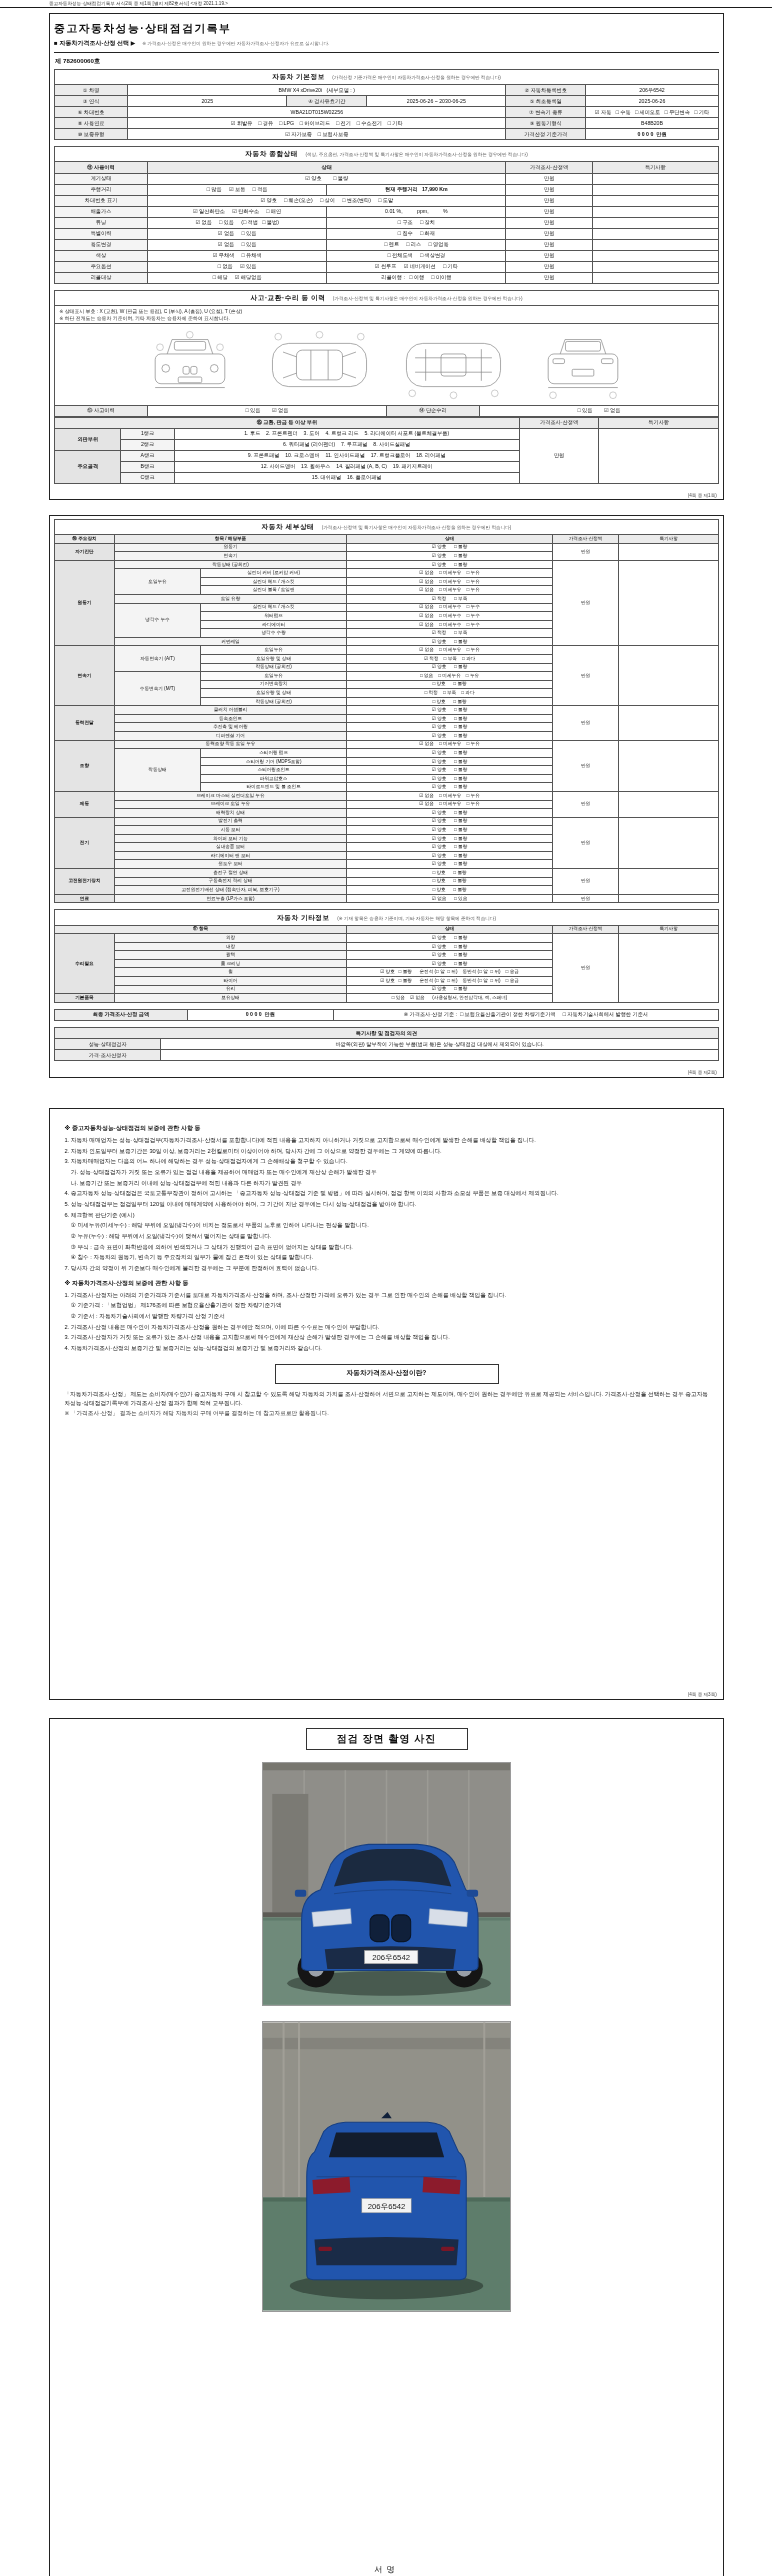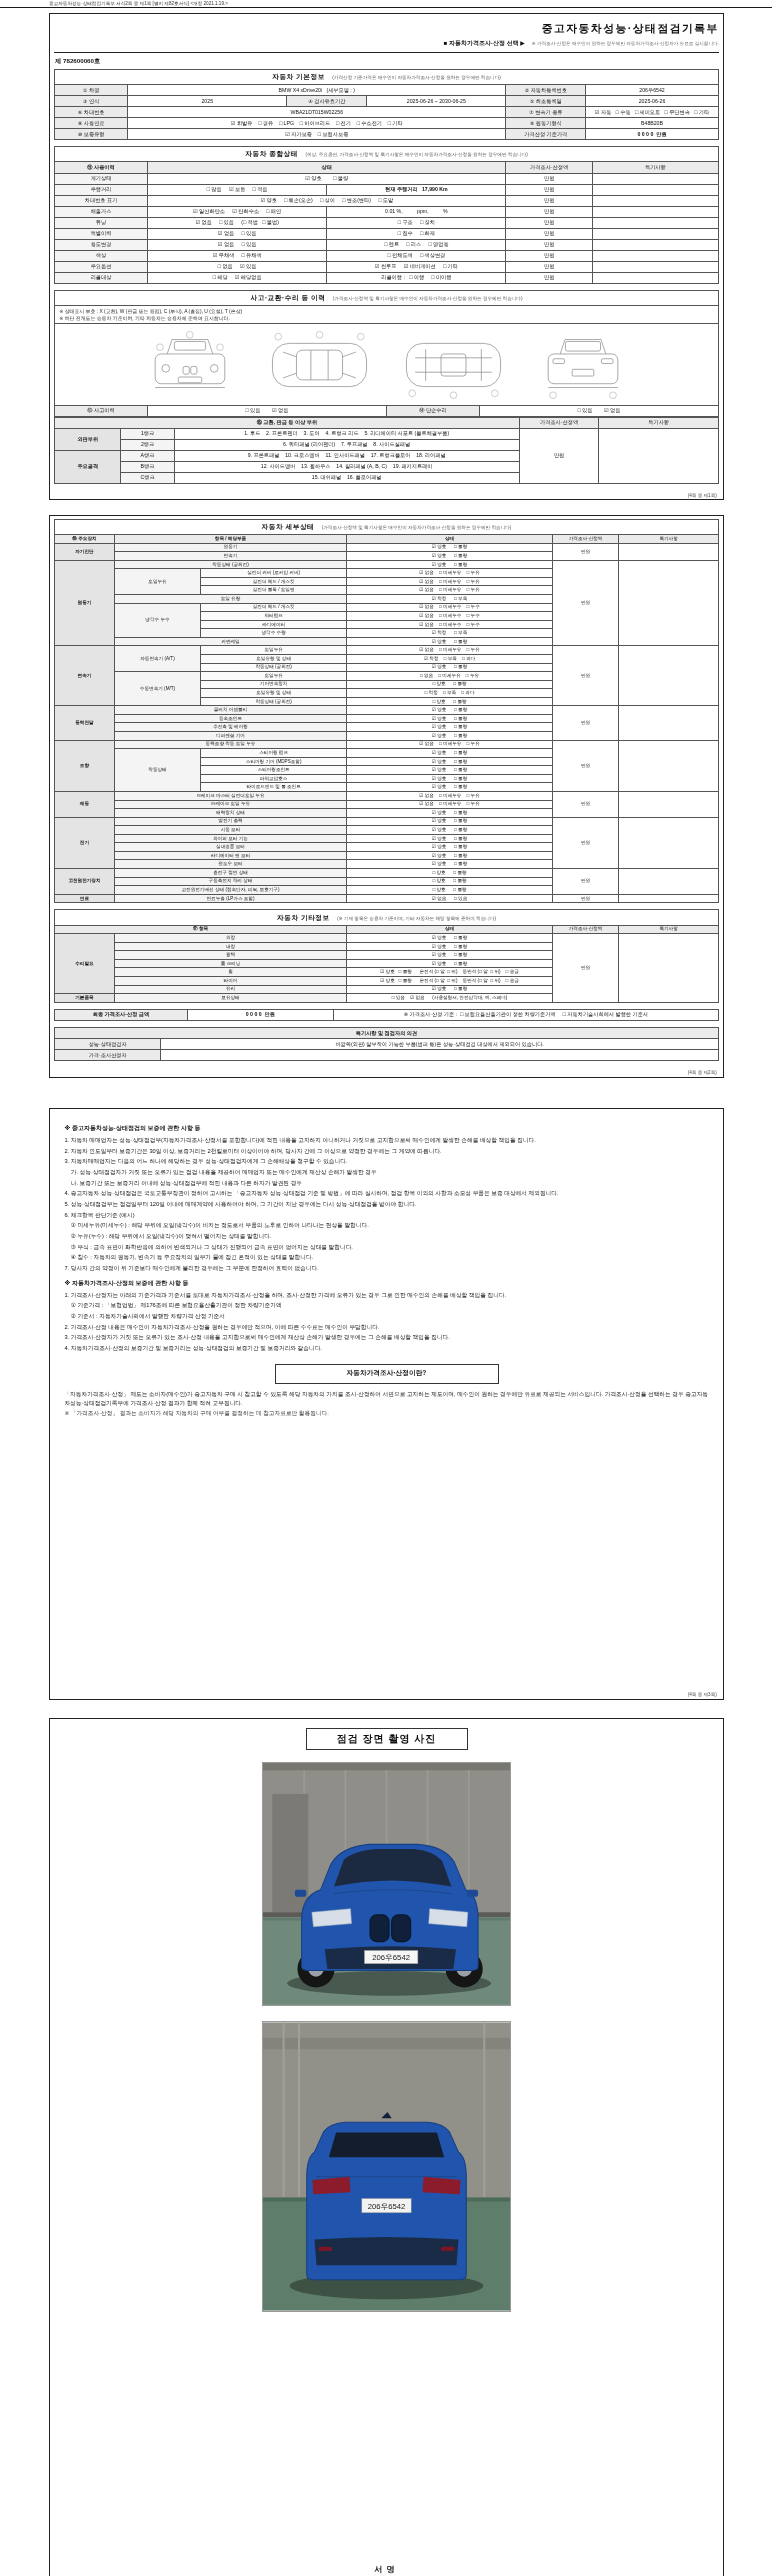--- a/index.html
+++ b/index.html
@@ -8,21 +8,21 @@
     font-family:"Liberation Sans","DejaVu Sans",sans-serif;position:relative;
   }
   .form-ref{font-size:4.6px;color:#333;padding:1px 0 1px 49px;}
   .top-rule{border:none;border-top:1px solid #1a1a1a;margin:0;}
   .sheet{width:675px;margin:0 auto;border:0.8px solid #222;background:#fff;box-sizing:border-box;position:relative;padding:3.1px 4.1px 9.3px;}
   .s1{margin-top:5.2px;}
   .s2{margin-top:14.4px;}
   .s3{margin-top:30px;min-height:592px;}
   .s4{margin-top:18.5px;min-height:974px;}
 
-  .doc-head{border-bottom:0.8px solid #222;padding:5.2px 0 4.1px;text-align:right;}
+  .doc-head{border-bottom:0.8px solid #222;padding:5.2px 0 4.1px;text-align:left;}
   .doc-title{font-size:10.8px;font-weight:bold;letter-spacing:1.5px;}
   .doc-sub{font-size:6px;margin-top:2.6px;font-weight:bold;}
   .doc-subnote{font-weight:normal;color:#666;font-size:4.6px;margin-left:5.2px;}
   .doc-no{font-size:6.2px;font-weight:bold;padding:3.6px 1px 3.1px;}
 
   .sec-bar{border:0.5px solid #555;border-bottom:none;text-align:center;padding:2.1px 1px;background:#fff;}
   .sec-title{font-weight:bold;font-size:6.7px;letter-spacing:0.5px;}
   .sec-note{font-weight:normal;font-size:4.6px;color:#555;margin-left:5.2px;}
 
   .tbl{width:100%;border-collapse:collapse;table-layout:fixed;margin:0 0 6.2px;}
@@ -53,21 +53,21 @@
   .nt-head{font-weight:bold;margin:6.2px 0 3.1px !important;font-size:6px !important;}
   .price-box{border:0.8px solid #333;width:222px;margin:11.3px auto 6.2px;text-align:center;font-weight:bold;font-size:6.7px;padding:4.6px 0;}
   .nt-foot{font-size:5.2px;color:#333;}
 
   
   .photo-title{width:160px;margin:6.2px auto 11.3px;border:0.8px solid #333;text-align:center;font-weight:bold;font-size:10px;padding:3px 0;letter-spacing:1px;}
   .photo-box{width:247px;margin:0 auto 15.5px;border:0.5px solid #9a9a9a;line-height:0;}
   .photo-box svg{display:block;}
   .spacer{height:232px;}
   .sign-area{text-align:center;}
-  .sign-title{font-size:8.2px;font-weight:bold;letter-spacing:4.1px;margin:4.1px 0 15.5px;}
+  .sign-title{font-size:8.2px;font-weight:normal;letter-spacing:4.1px;margin:4.1px 0 15.5px;}
   .sign-fee{color:#1a56c8;font-size:7.7px;font-weight:bold;margin-bottom:24px;}
   .sign-line1{font-size:5.7px;font-weight:bold;margin-bottom:3.6px;}
 </style>
 </head>
 <body>
 
 <div class="form-ref">중고자동차성능·상태점검기록부  서식2쪽 중 제1쪽  [별지 제82호서식]  &lt;개정 2021.1.19.&gt;</div>
 <hr class="top-rule">
 
 <div class="sheet s1">

